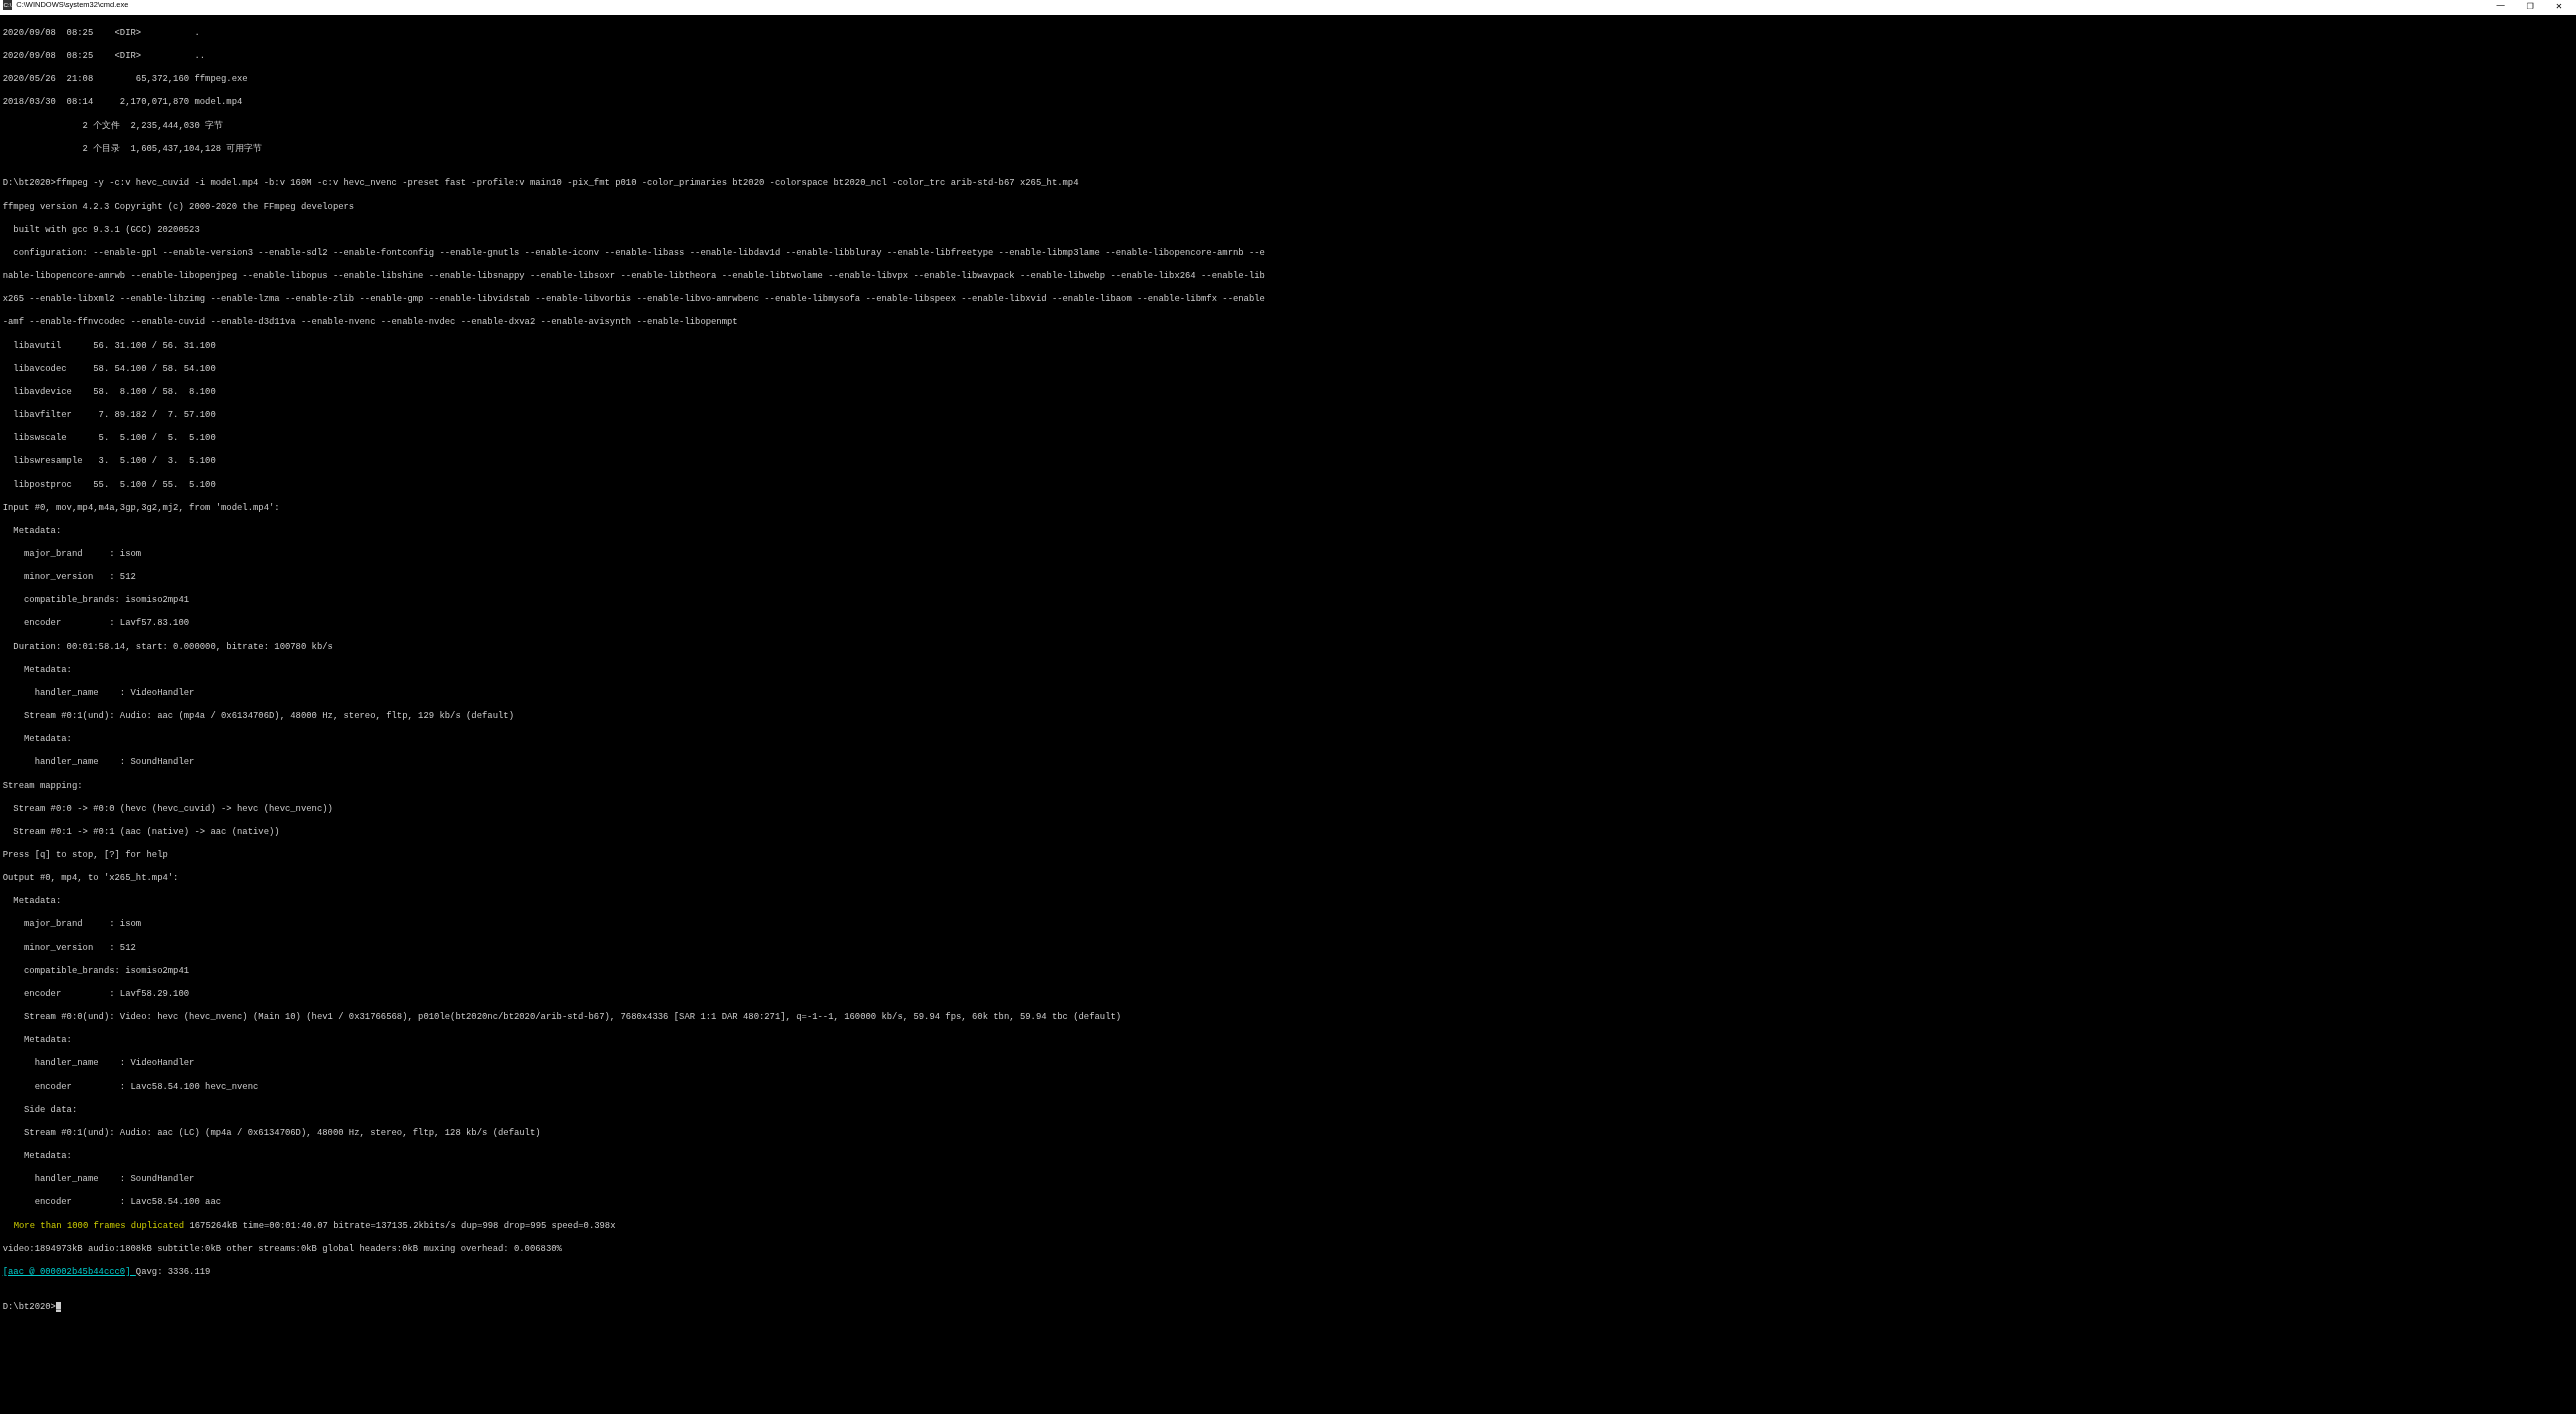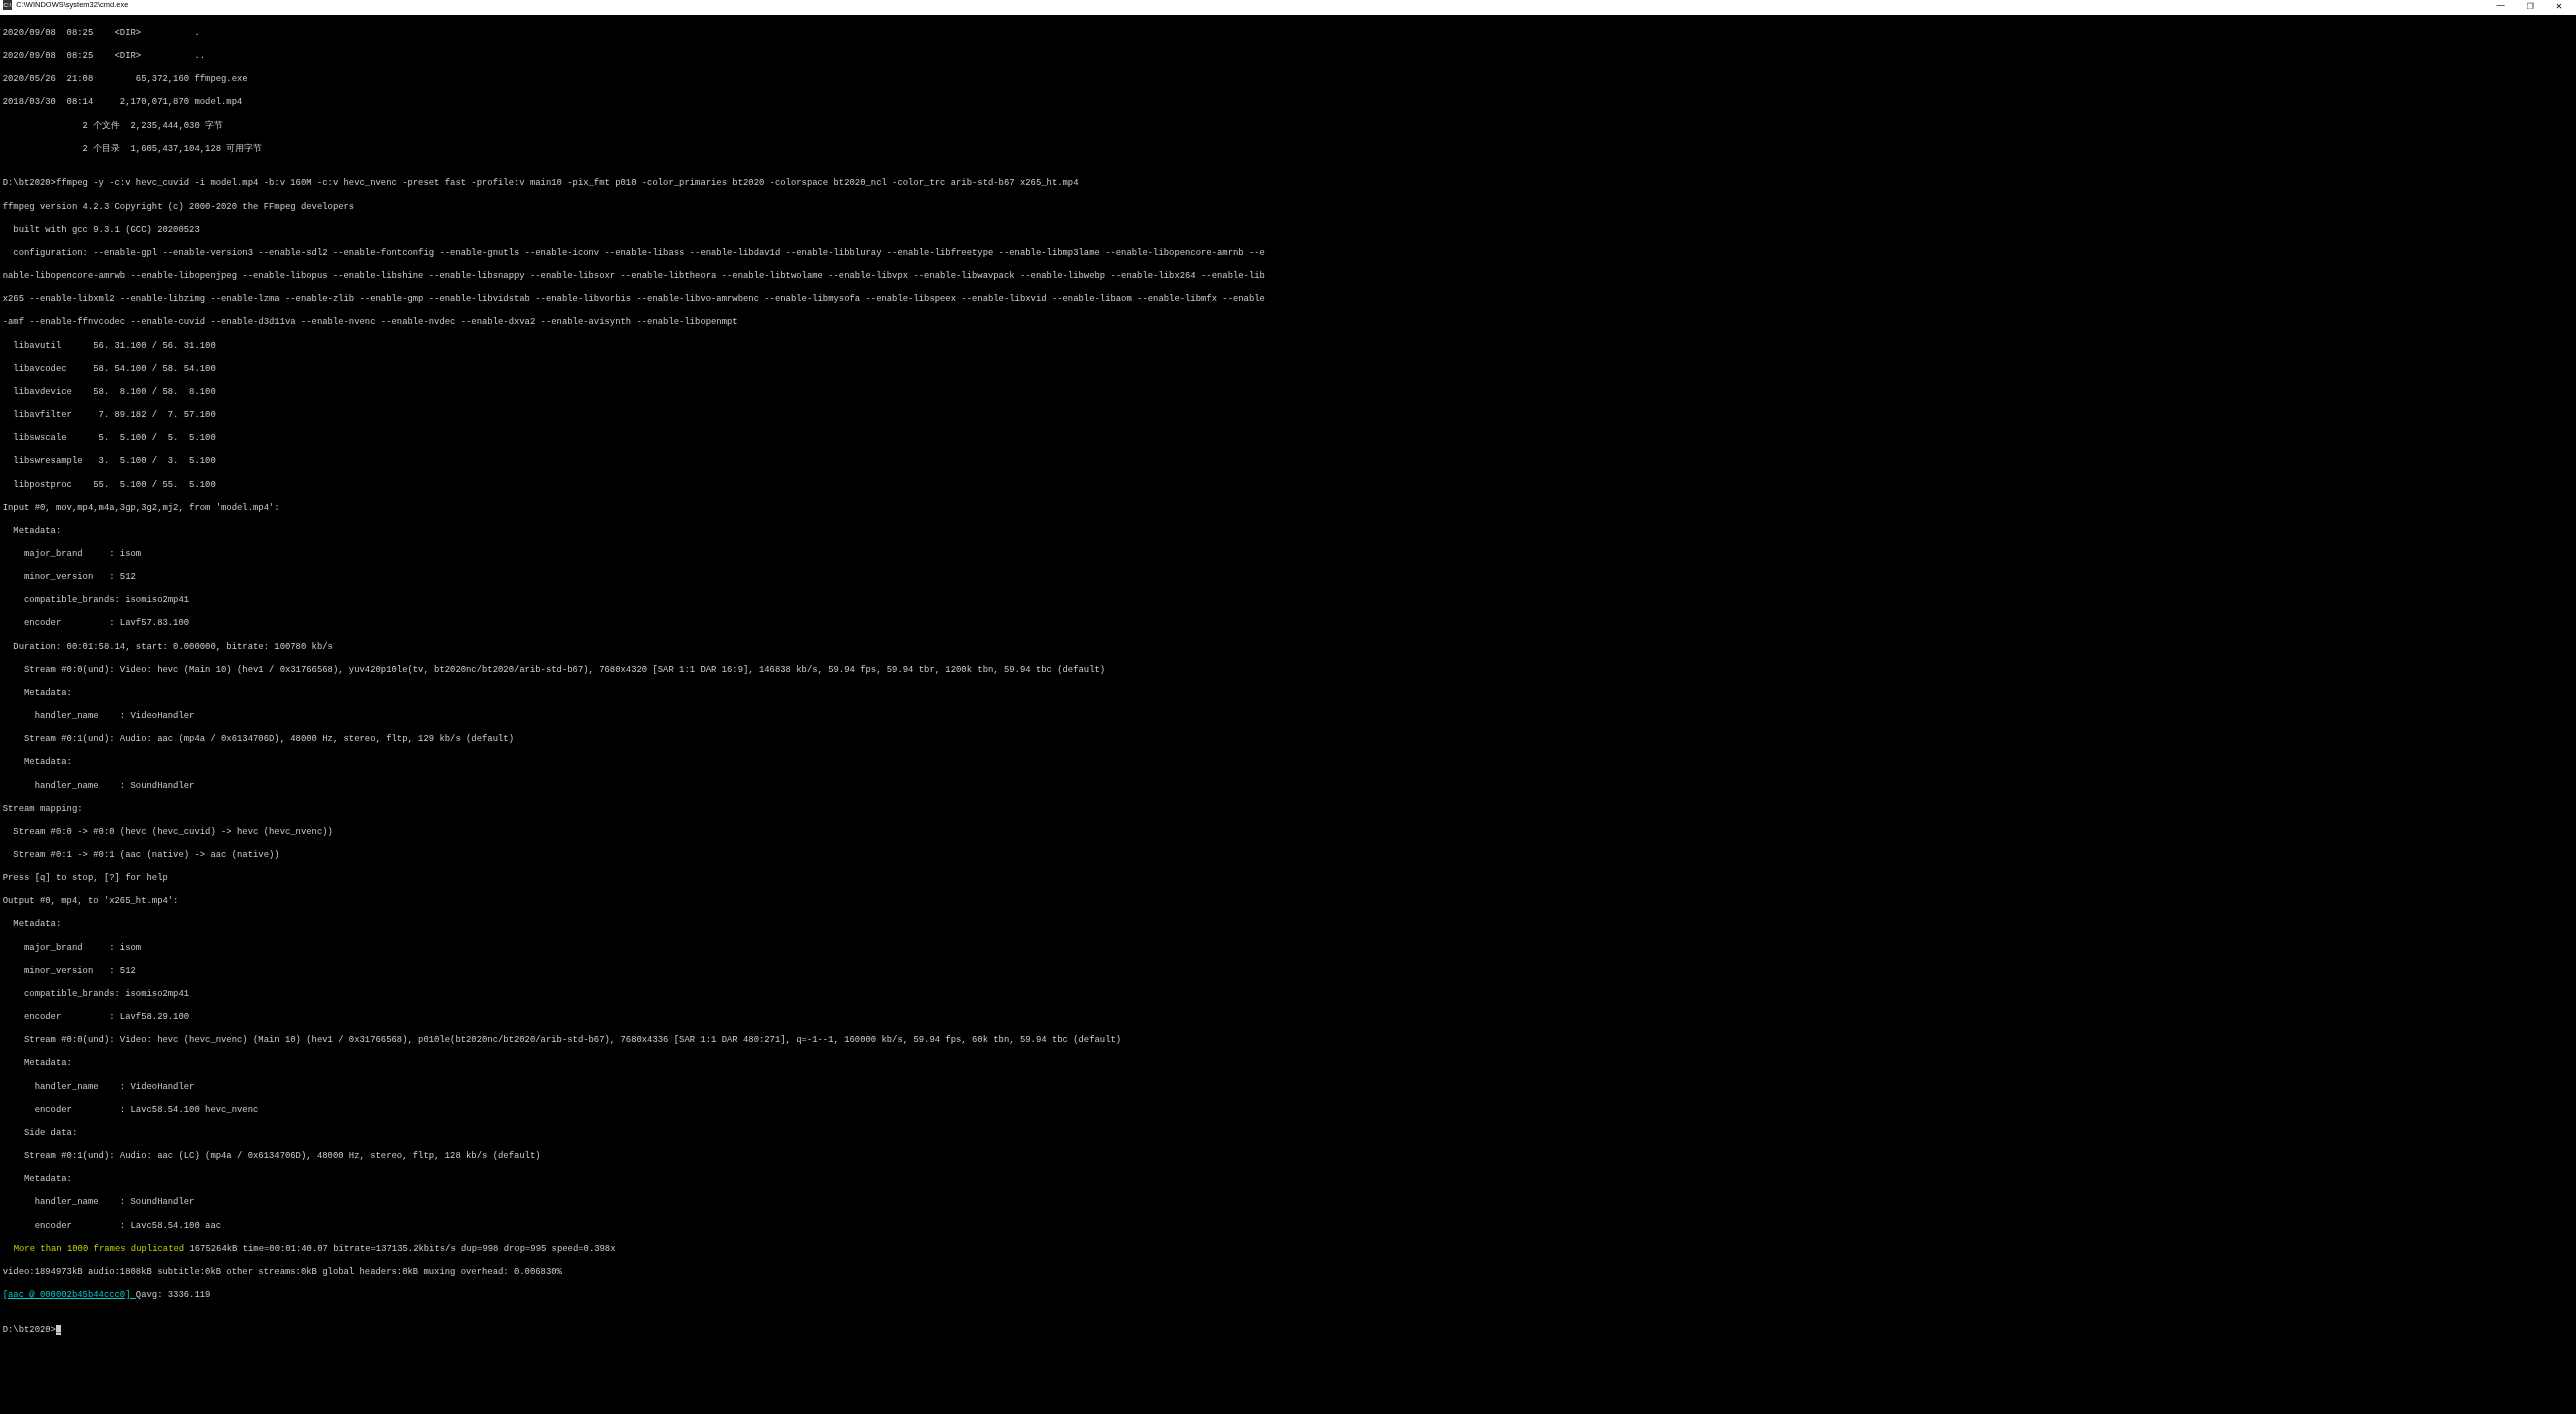--- a/index.html
+++ b/index.html
@@ -103,21 +103,20 @@
 <div class="line">  libswscale      5.  5.100 /  5.  5.100</div>
 <div class="line">  libswresample   3.  5.100 /  3.  5.100</div>
 <div class="line">  libpostproc    55.  5.100 / 55.  5.100</div>
 <div class="line">Input #0, mov,mp4,m4a,3gp,3g2,mj2, from 'model.mp4':</div>
 <div class="line">  Metadata:</div>
 <div class="line">    major_brand     : isom</div>
 <div class="line">    minor_version   : 512</div>
 <div class="line">    compatible_brands: isomiso2mp41</div>
 <div class="line">    encoder         : Lavf57.83.100</div>
 <div class="line">  Duration: 00:01:58.14, start: 0.000000, bitrate: 100780 kb/s</div>
-<div class="line">    Stream #0:0(und): Video: hevc (Main 10) (hev1 / 0x31766568), yuv420p10le(tv, bt2020nc/bt2020/arib-std-b67), 7680x4320 [SAR 1:1 DAR 16:9], 146838 kb/s, 59.94 fps, 59.94 tbr, 1200k tbn, 59.94 tbc (default)</div>
 <div class="line">    Metadata:</div>
 <div class="line">      handler_name    : VideoHandler</div>
 <div class="line">    Stream #0:1(und): Audio: aac (mp4a / 0x6134706D), 48000 Hz, stereo, fltp, 129 kb/s (default)</div>
 <div class="line">    Metadata:</div>
 <div class="line">      handler_name    : SoundHandler</div>
 <div class="line">Stream mapping:</div>
 <div class="line">  Stream #0:0 -&gt; #0:0 (hevc (hevc_cuvid) -&gt; hevc (hevc_nvenc))</div>
 <div class="line">  Stream #0:1 -&gt; #0:1 (aac (native) -&gt; aac (native))</div>
 <div class="line">Press [q] to stop, [?] for help</div>
 <div class="line">Output #0, mp4, to 'x265_ht.mp4':</div>

